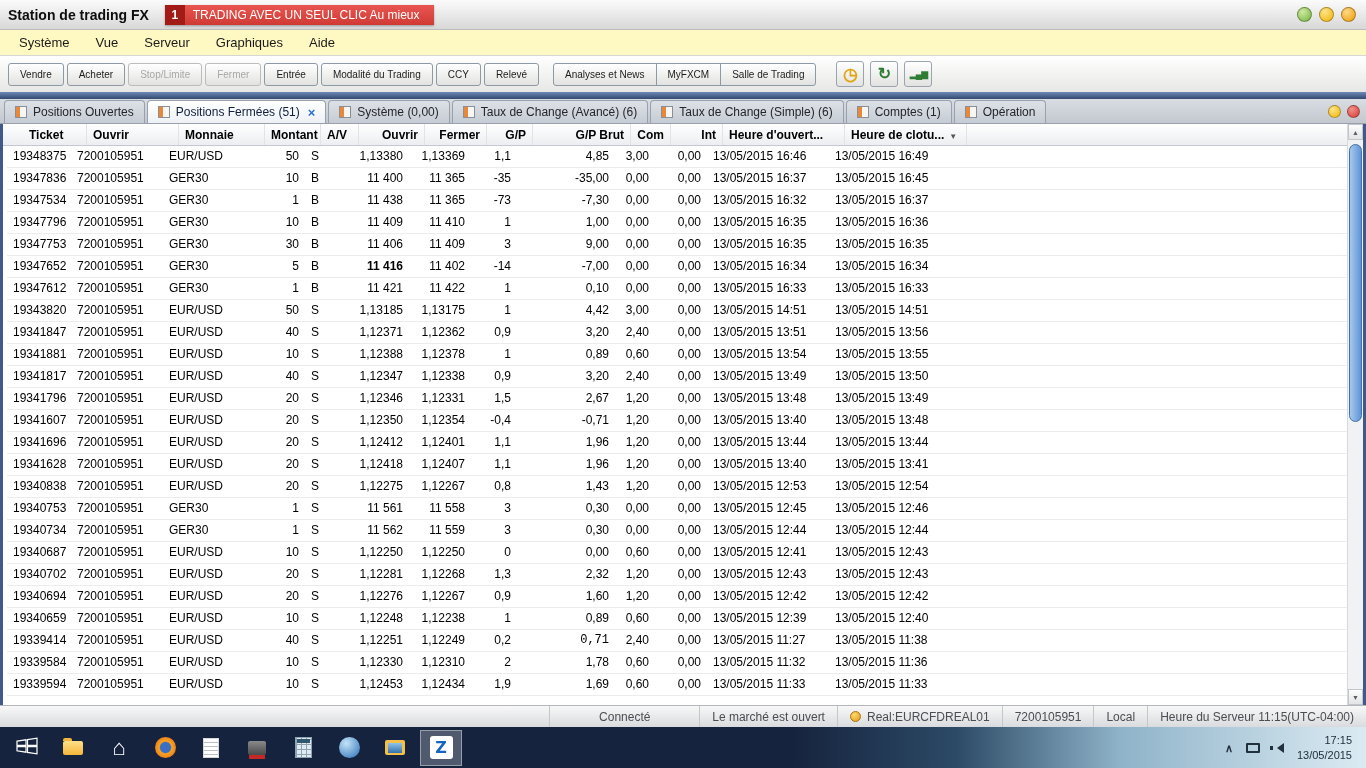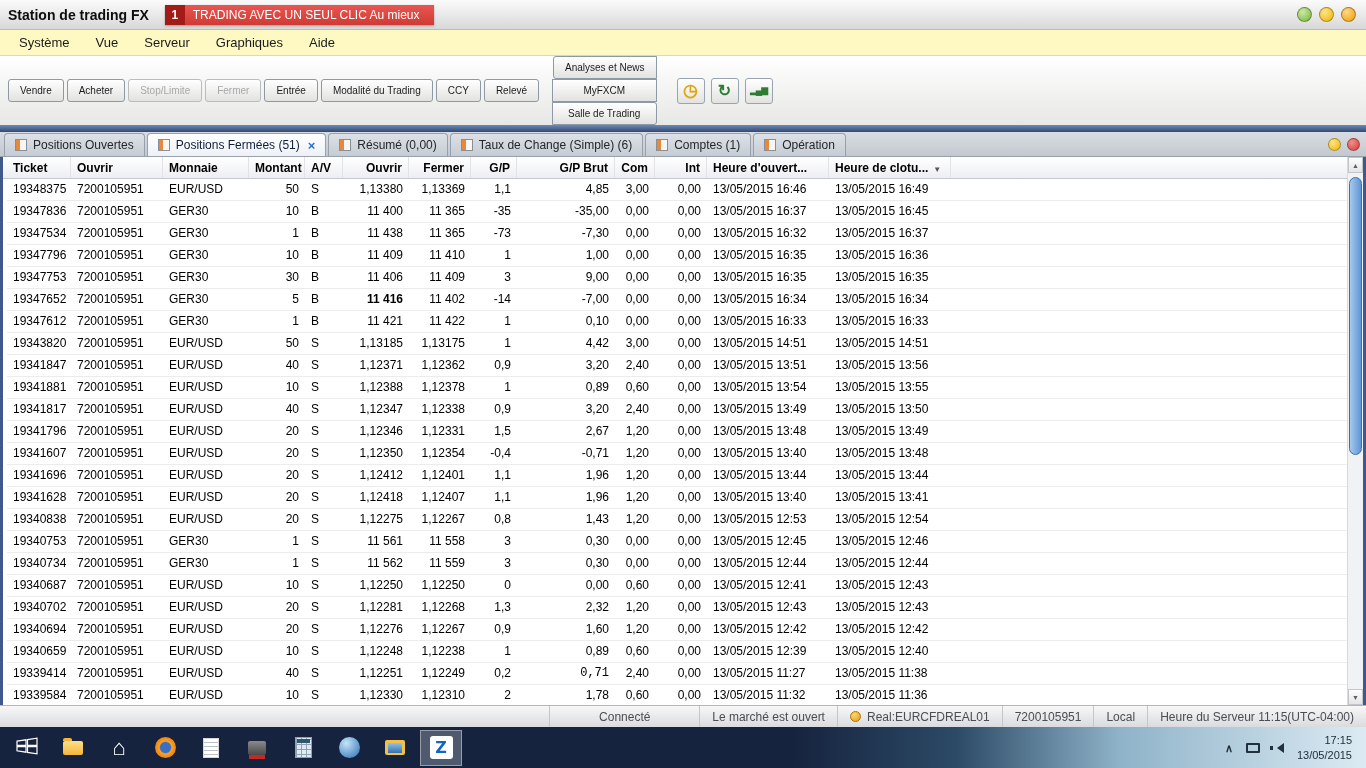--- a/index.html
+++ b/index.html
@@ -26,21 +26,21 @@
   .menu-item { font-size:13px; color:#1a1a1a; padding:4px 13px; cursor:default; }
 
   
   .toolbar { flex:0 0 36px; display:flex; align-items:center; background:linear-gradient(#ffffff,#e7e7e5);
     padding:0 8px; }
   .tb-group { display:flex; gap:3px; }
   .tb-btn { font-family:"Liberation Sans",sans-serif; font-size:10px; color:#1c1c1c; padding:5px 11px;
     border:1px solid #8e99a6; border-radius:3px; background:linear-gradient(#ffffff,#e2e2e0); white-space:nowrap; cursor:default; }
   .tb-btn.disabled { color:#a8a8a8; border-color:#bcbcbc; }
   .tb-btn.info { border-radius:0; margin-left:-1px; }
-  .info-group { margin-left:14px; display:flex;flex-direction:column; }
+  .info-group { margin-left:14px; display:flex; }
   .info-group .tb-btn:first-child { border-radius:3px 0 0 3px; margin-left:0; }
   .info-group .tb-btn:last-child { border-radius:0 3px 3px 0; }
   .toolbar-icons { margin-left:20px; display:flex; gap:6px; }
   .icon-btn { width:28px; height:26px; border:1px solid #9aa4b0; border-radius:3px;
     background:linear-gradient(#ffffff,#e2e2e0); display:flex; align-items:center; justify-content:center; cursor:default; }
   .tbi { display:inline-flex; align-items:center; justify-content:center; }
   .tbi.clock-icon::before { content:"◷"; color:#e0a512; font-size:17px; font-weight:bold; line-height:1; }
   .tbi.sync-icon::before  { content:"↻"; color:#2f7d32; font-size:16px; font-weight:bold; line-height:1; }
   .tbi.chart-icon::before { content:"▂▄▆"; color:#2f7d32; font-size:9px; letter-spacing:-1px; line-height:1; }
 
@@ -59,21 +59,21 @@
     background:linear-gradient(90deg,#e8883a 0 4px,#f6f6f4 4px); }
   .tab-close { color:#2a6fd4; font-weight:bold; font-size:13px; margin-left:8px; line-height:1; }
   .tab-right { margin-left:auto; display:flex; gap:6px; align-items:center; padding-bottom:5px; }
   .circ { width:13px; height:13px; border-radius:50%; border:1px solid rgba(0,0,0,.3); display:inline-block; }
   .circ.yellow { background:radial-gradient(circle at 35% 30%, #ffe489, #f0b400); }
   .circ.red    { background:radial-gradient(circle at 35% 30%, #f1908c, #d73a32); }
 
   
   .table-wrap { flex:1 1 auto; position:relative; background:#fff; border-left:3px solid #41598a; border-right:3px solid #41598a; overflow:hidden; }
   .thead { display:flex; height:22px; background:linear-gradient(#ffffff,#eceef1); border-bottom:1px solid #c5c9cf;
-    font-weight:bold; font-size:12px; color:#000; padding-left:4px; padding-right:16px; }
+    font-weight:bold; font-size:12px; color:#000; padding-left:20px; padding-right:16px; }
   .tbody { position:absolute; top:22px; left:0; right:16px; bottom:0; padding-left:4px; }
   .trow { display:flex; height:22px; border-bottom:1px solid #ececec; background:#fff; }
   .cell { padding:0 6px; font-size:12px; line-height:21px; white-space:nowrap; overflow:hidden; flex:0 0 auto; }
   .cell.h { line-height:22px; border-right:1px solid #e1e3e7; }
   .cell.al { text-align:left; }
   .cell.ar { text-align:right; }
   .cell.fill { flex:1 1 auto; border-right:none; }
   .cell.sorted::after { content:"▼"; font-size:8px; color:#555; margin-left:5px; }
 
   
@@ -198,21 +198,25 @@
           <span class="tab-icon"></span>
           <span class="tab-label">Positions Ouvertes</span>
         </div>
         <div class="tab active">
           <span class="tab-icon"></span>
           <span class="tab-label">Positions Fermées (51)</span>
           <span class="tab-close">×</span>
         </div>
         <div class="tab">
           <span class="tab-icon"></span>
-          <span class="tab-label">Résumé (0,00)</span>
+          <span class="tab-label">Système (0,00)</span>
+        </div>
+        <div class="tab">
+          <span class="tab-icon"></span>
+          <span class="tab-label">Taux de Change (Avancé) (6)</span>
         </div>
         <div class="tab">
           <span class="tab-icon"></span>
           <span class="tab-label">Taux de Change (Simple) (6)</span>
         </div>
         <div class="tab">
           <span class="tab-icon"></span>
           <span class="tab-label">Comptes (1)</span>
         </div>
         <div class="tab">

